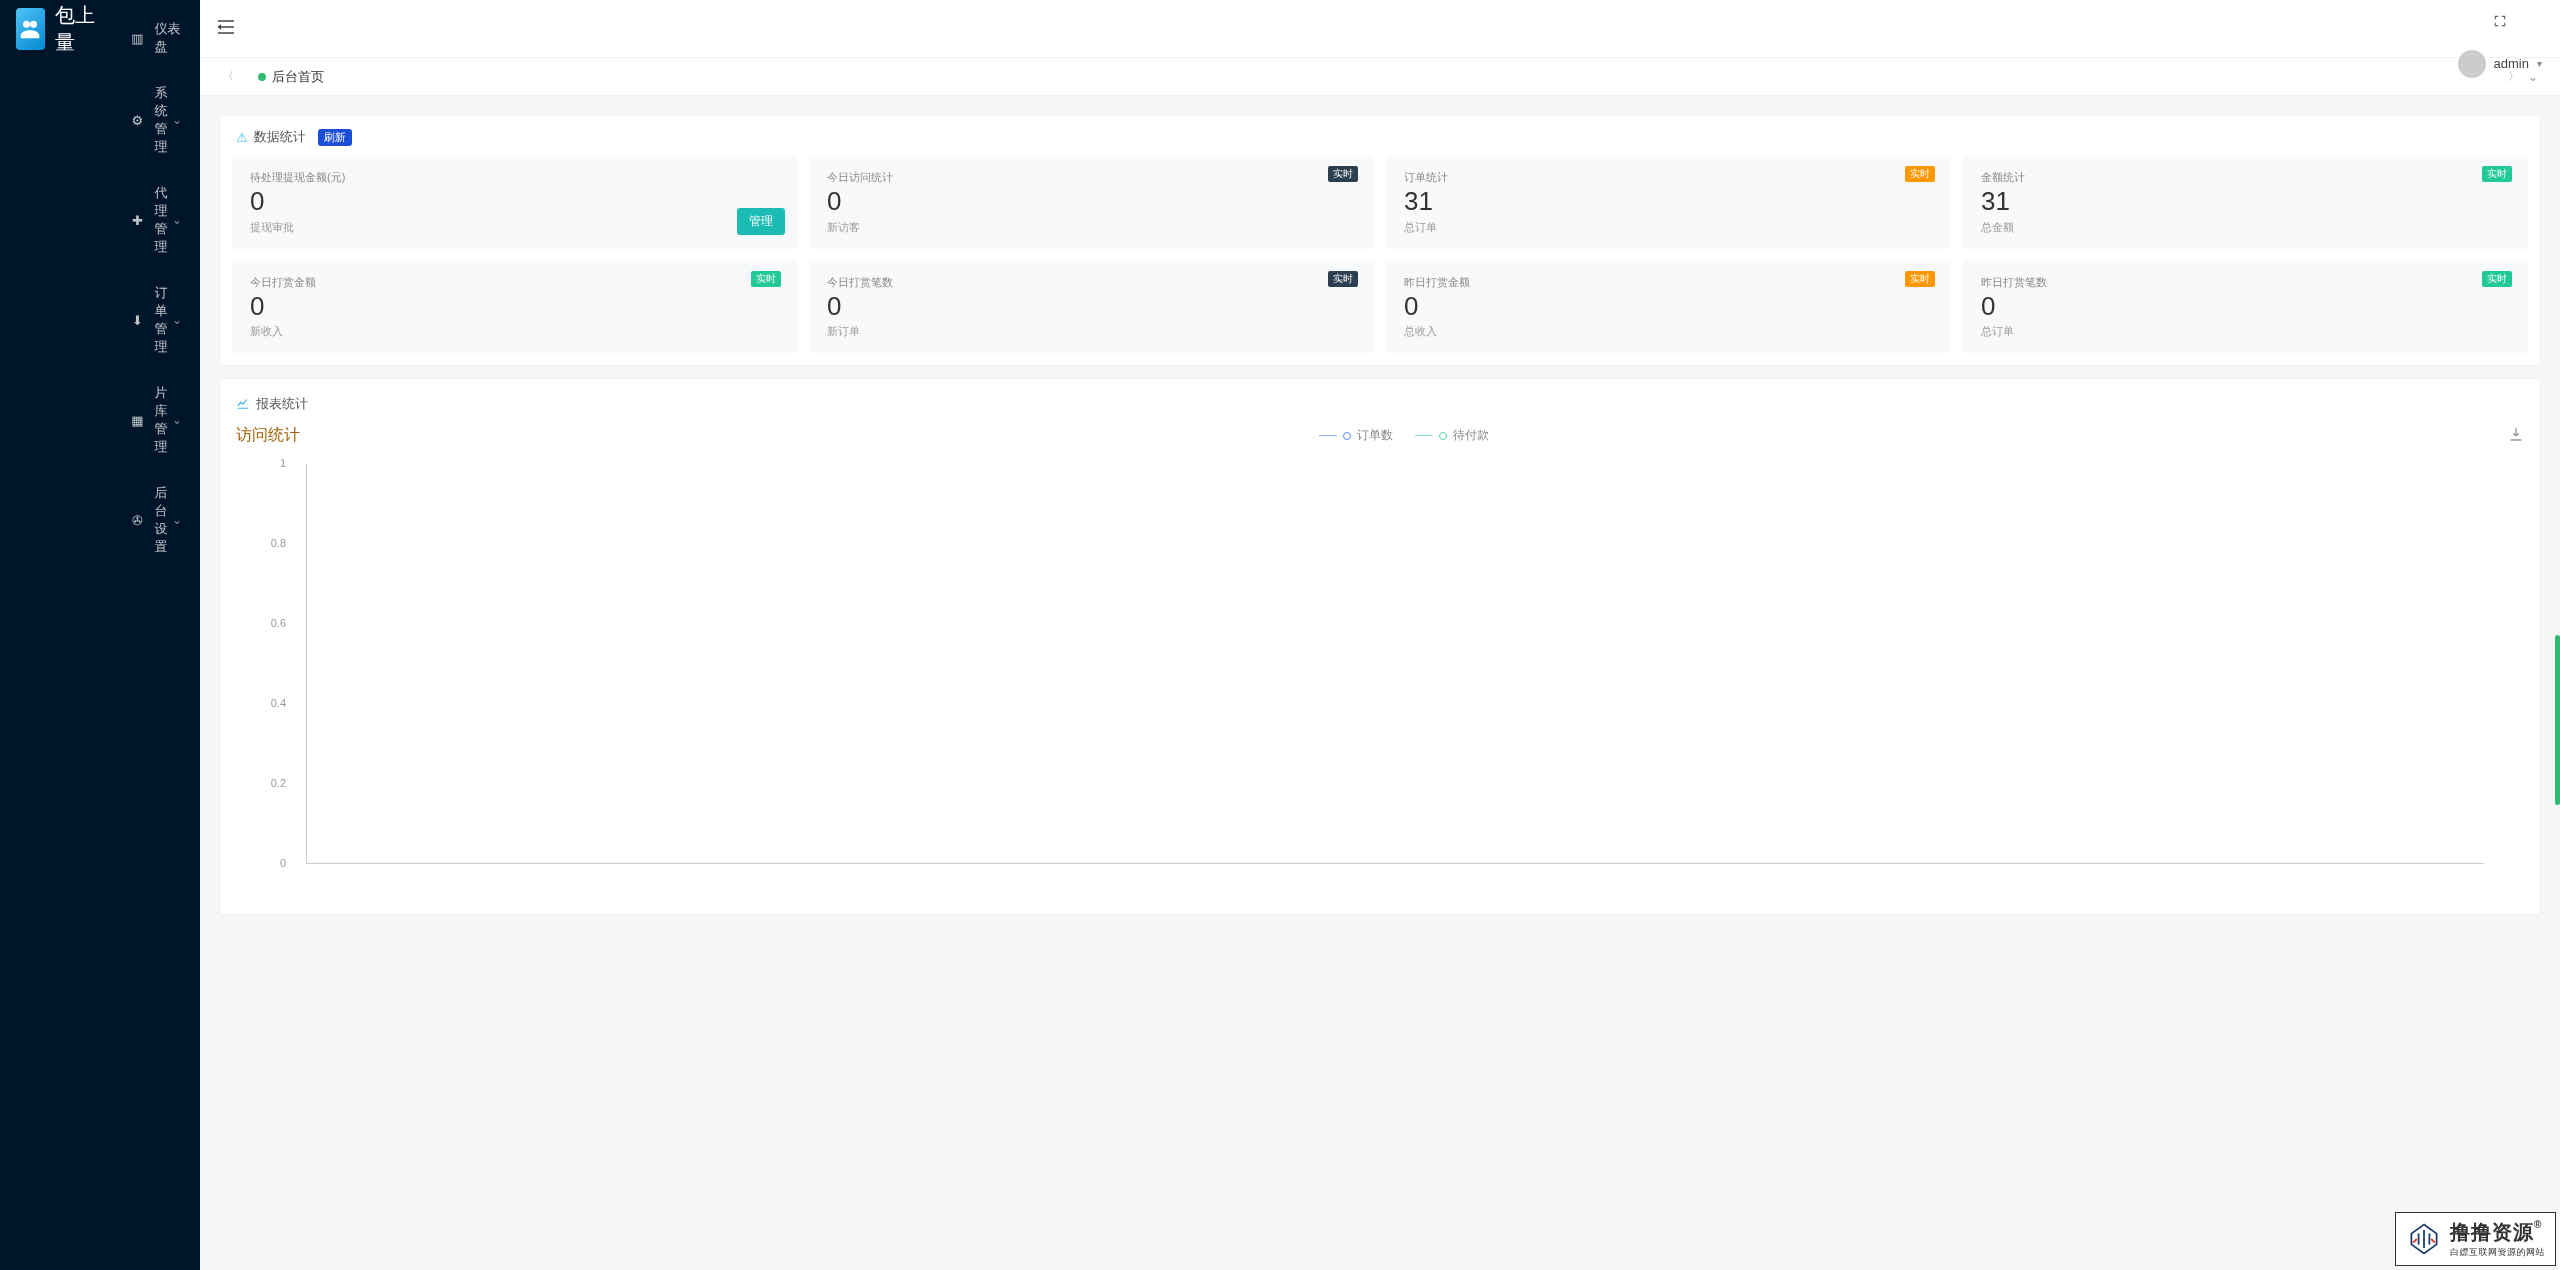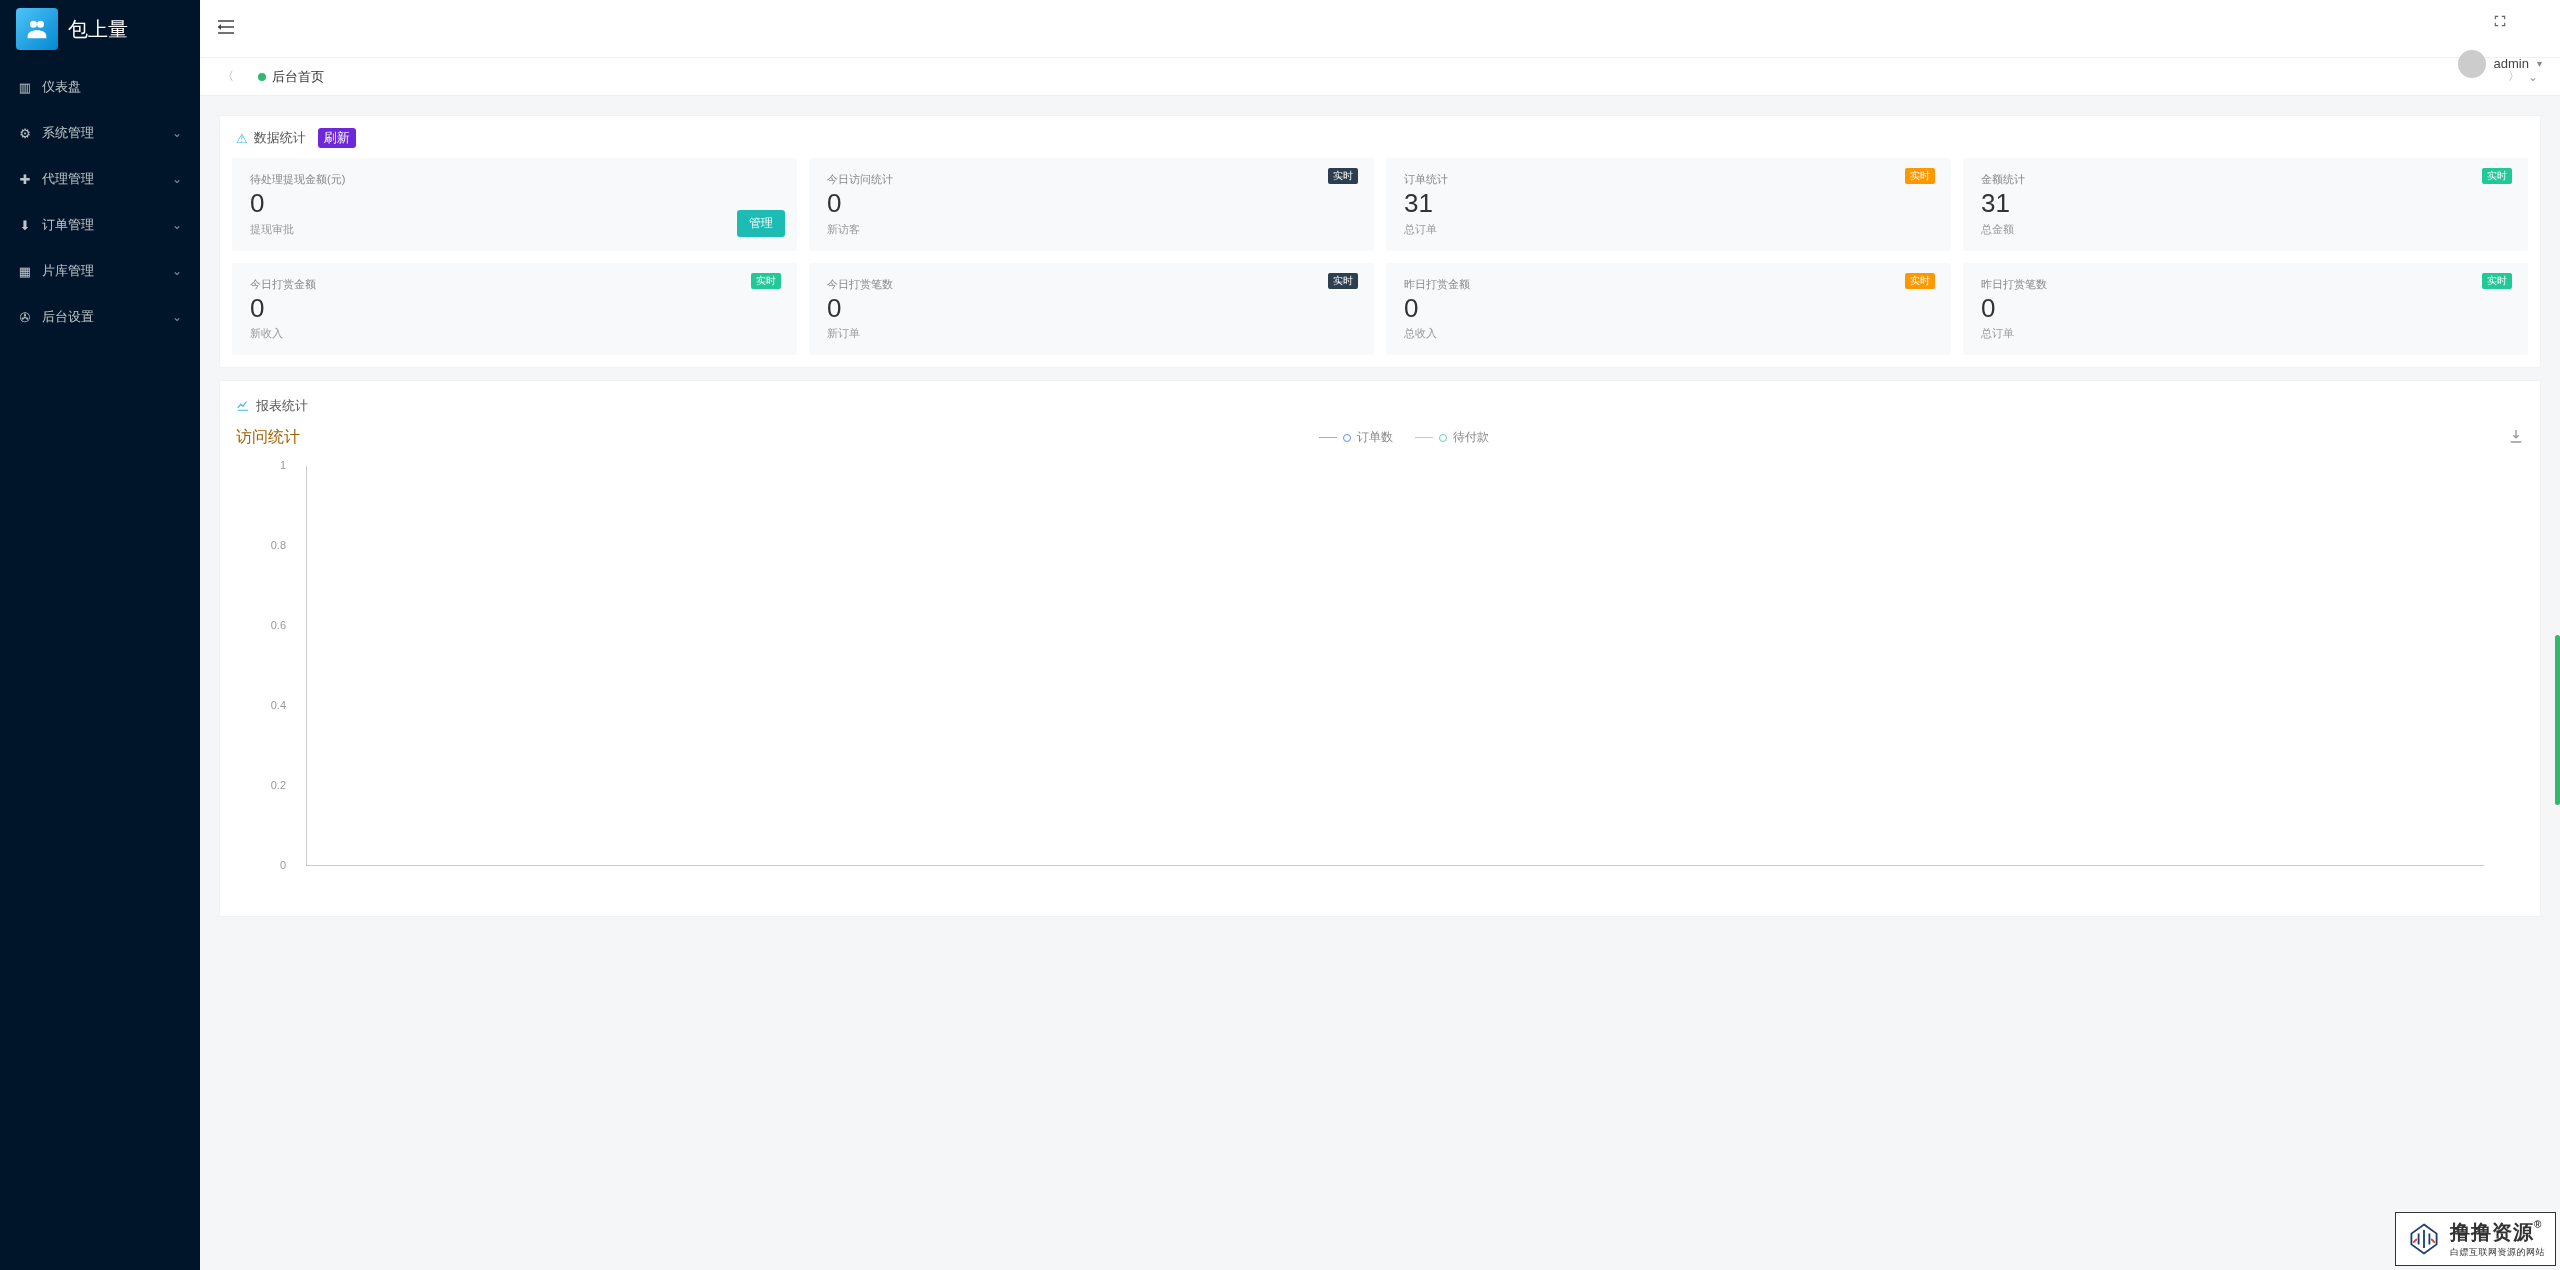--- a/index.html
+++ b/index.html
@@ -1,20 +1,20 @@
 <!DOCTYPE html>
 <html><head>
 <meta charset="utf-8">
 <style>
 * { margin: 0; padding: 0; box-sizing: border-box; }
 body { font-family: -apple-system, BlinkMacSystemFont, "Segoe UI", "Microsoft YaHei", sans-serif; font-size: 13px; color: #333; background: #f8f9fa; overflow: hidden; }
 .app { display: flex; height: 1270px; width: 2560px; }
 
 
-.sidebar { width: 200px; background: #001529; color: #fff; display: flex; flex-direction: column; }
+.sidebar { width: 200px; background: #001529; color: #fff; display: flex; flex-direction: row; }
 .brand { display: flex; align-items: center; padding: 8px 16px; height: 58px; }
 .brand-logo { width: 42px; height: 42px; background: linear-gradient(135deg, #4fc3f7, #0288d1); border-radius: 4px; display: flex; align-items: center; justify-content: center; margin-right: 10px; }
 .brand-logo svg { width: 28px; height: 28px; }
 .brand-name { font-size: 20px; color: #fff; }
 .menu { list-style: none; padding-top: 6px; }
 .menu-item { display: flex; align-items: center; padding: 14px 18px; color: rgba(255,255,255,0.75); cursor: pointer; font-size: 13px; }
 .menu-icon { width: 14px; height: 14px; margin-right: 10px; display: inline-flex; align-items: center; justify-content: center; }
 .menu-label { flex: 1; }
 .menu-arrow { margin-left: auto; font-size: 12px; color: rgba(255,255,255,0.5); }
 
@@ -35,21 +35,21 @@
 .tab-nav { cursor: pointer; color: #999; padding: 0 4px; font-size: 12px; }
 .tabs { display: flex; align-items: center; flex: 1; margin: 0 10px; }
 .tab { display: flex; align-items: center; padding: 4px 10px; font-size: 13px; cursor: pointer; }
 .tab .dot { width: 8px; height: 8px; border-radius: 50%; background: #31b96e; margin-right: 6px; }
 
 
 .content { flex: 1; padding: 20px; background: #f5f6f7; overflow: auto; }
 .panel { background: #fff; border-radius: 2px; box-shadow: 0 0 0 1px rgba(0,0,0,0.02); margin-bottom: 14px; }
 .panel-head { display: flex; align-items: center; padding: 12px 16px 10px; font-size: 13px; color: #555; gap: 6px; }
 .panel-head .hicon { color: #3db6ea; }
-.badge-refresh { background: #6d28d9; color: #fff; border-radius: 3px; padding: 1px 6px; font-size: 13px; margin-left: 6px; cursor:pointer; }
+.badge-refresh { background: #1d4ed8; color: #fff; border-radius: 3px; padding: 1px 6px; font-size: 11px; margin-left: 6px; cursor:pointer; }
 
 .cards { display: grid; grid-template-columns: repeat(4, 1fr); gap: 12px; padding: 0 12px 12px; }
 .card { background: #f8f9fa; padding: 14px 18px; border-radius: 2px; position: relative; }
 .card .badge { position: absolute; top: 10px; right: 16px; color: #fff; font-size: 10px; padding: 1px 5px; border-radius: 2px; }
 .badge-blue { background: #2d3e50; }
 .badge-green { background: #20c997; }
 .badge-orange { background: #ff9800; }
 .card .title { font-size: 11px; color: #888; margin-bottom: 2px; }
 .card .value { font-size: 26px; font-weight: 500; color: #333; line-height: 1.1; }
 .card .sub { font-size: 11px; color: #999; margin-top: 4px; }

